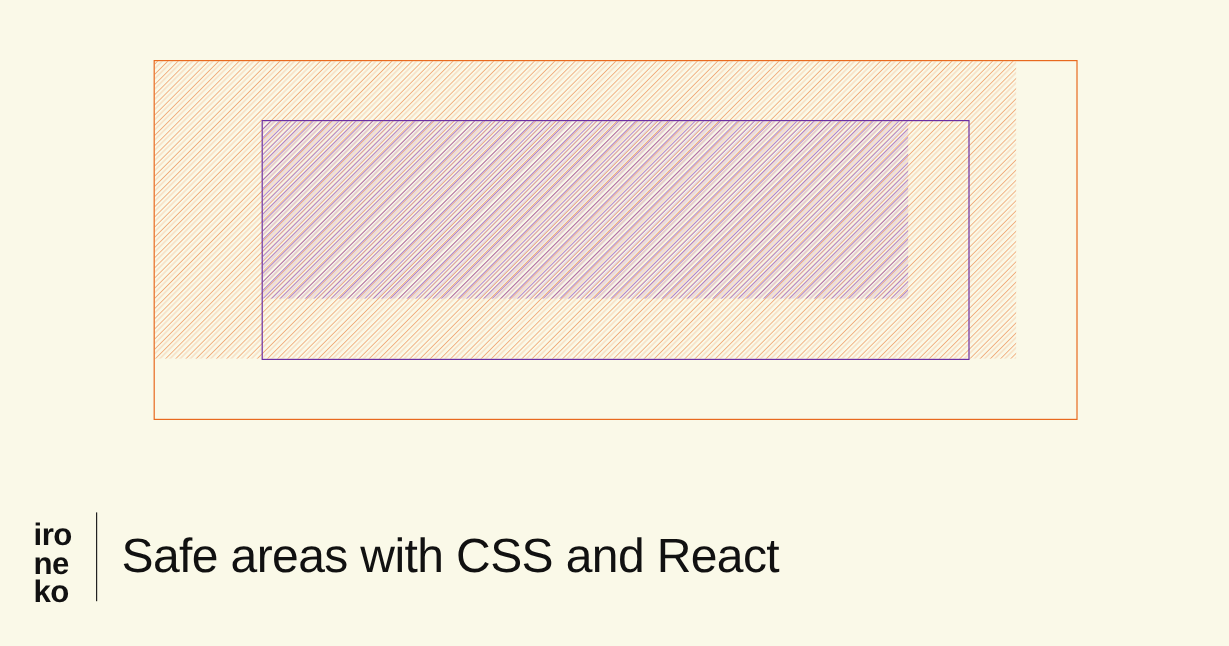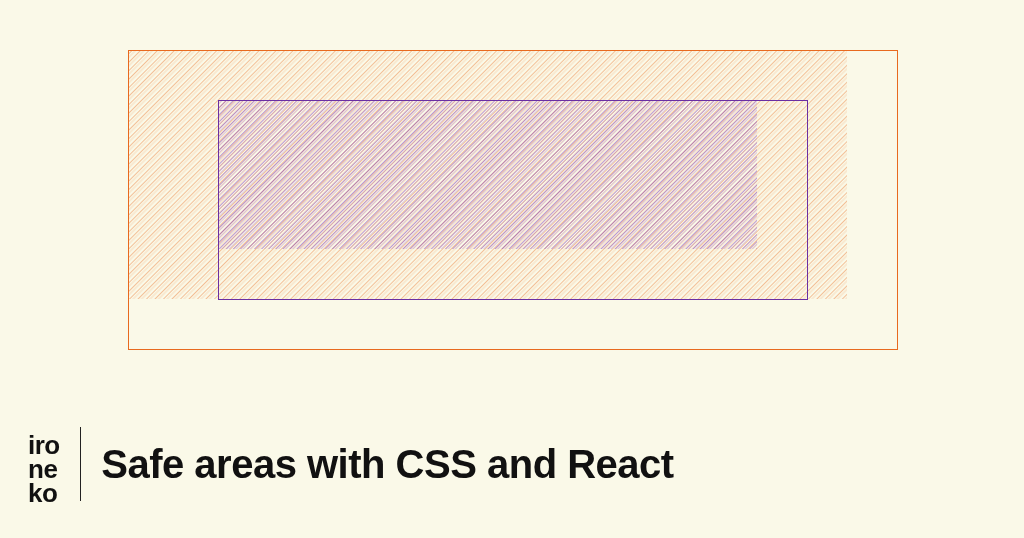--- a/index.html
+++ b/index.html
@@ -57,21 +57,21 @@
     margin-top: 12px;
   }
   .logo .row { display: block; }
   .divider {
     width: 1.5px;
     height: 74px;
     background: #222;
   }
   .title {
     font-size: 40px;
-    font-weight: 700;
+    font-weight: 400;
     letter-spacing: -0.5px;
     color: #111;
   }
 </style>
 </head>
 <body>
 
 <div class="illustration">
   <div class="outer-box">
     <svg class="hatch" width="100%" height="100%" preserveAspectRatio="none">

